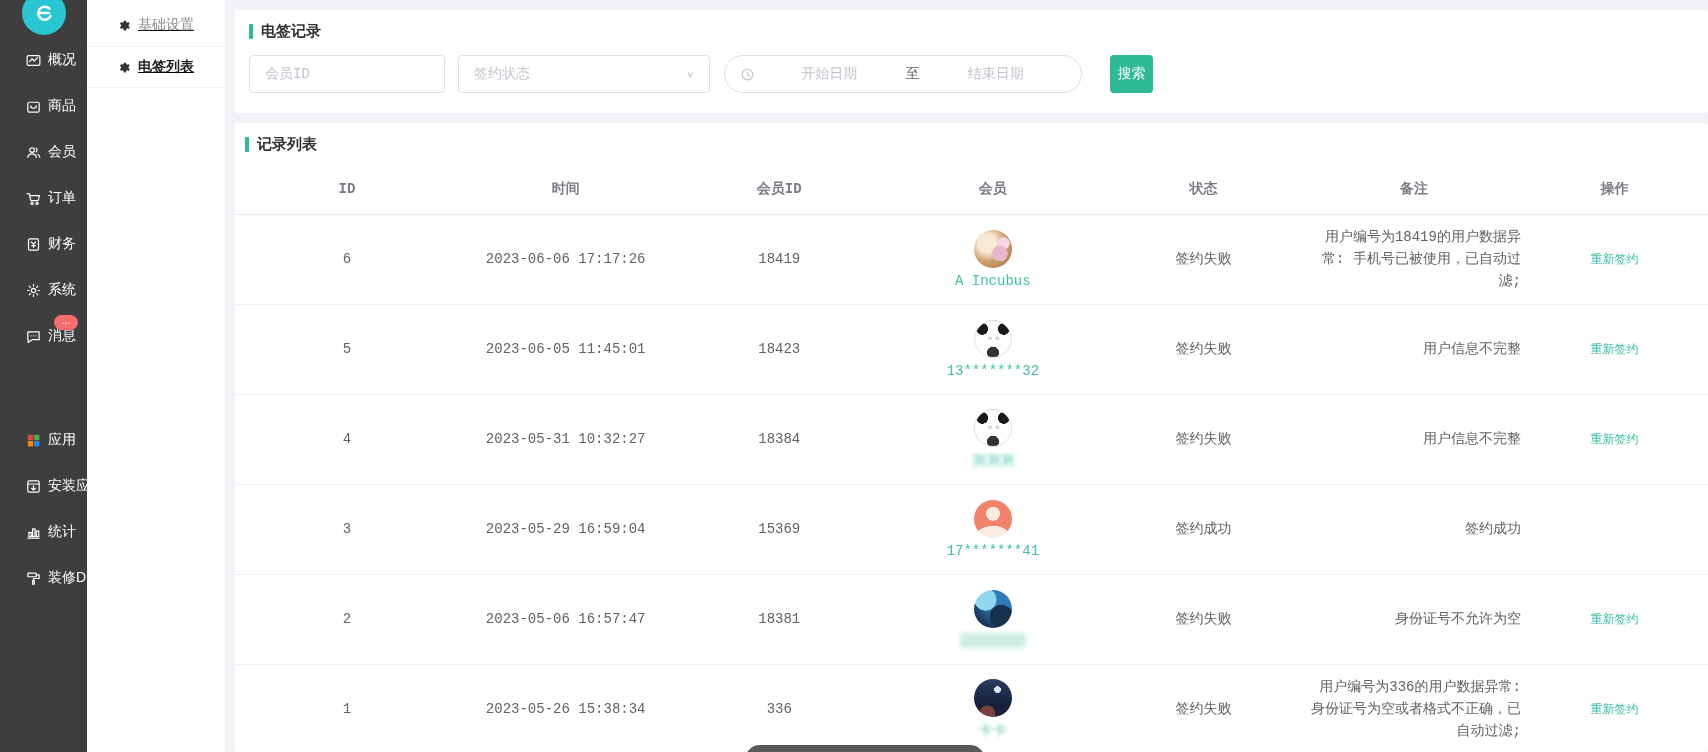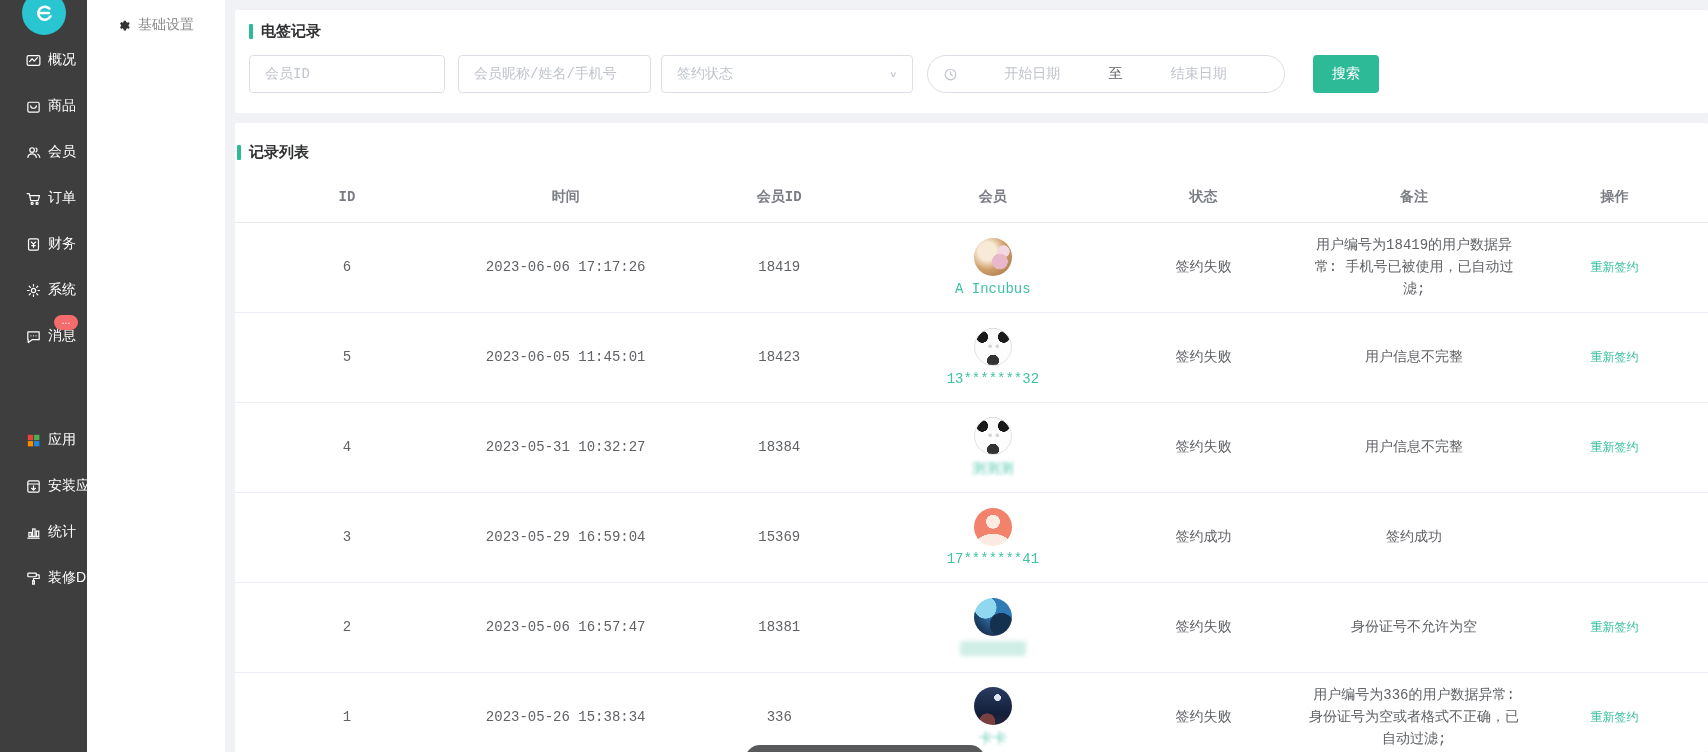--- a/index.html
+++ b/index.html
@@ -12,21 +12,21 @@
   .logo { width:44px; height:44px; border-radius:50%; background:#29c5d1; margin:-9px auto 2px;
     flex:none; display:flex; align-items:center; justify-content:center; }
   .rail-item { height:46px; display:flex; align-items:center; padding-left:25px;
     color:#fff; font-size:14px; cursor:pointer; position:relative; white-space:nowrap; }
   .rail-item svg { width:17px; height:17px; margin-right:6px; flex:none; }
   .rail-gap { height:58px; flex:none; }
   .badge { position:absolute; left:54px; top:2px; min-width:24px; height:15px; border-radius:8px;
     background:#f56c6c; color:#fff; font-size:10px; line-height:11px; text-align:center; padding:0 5px; }
 
   
-  .submenu { width:138px; background:#fff; flex:none; padding-top:4px; }
+  .submenu { width:138px; background:#fff; flex:none; padding-top:4px;text-decoration:underline; }
   .sub-item { height:42px; display:flex; align-items:center; padding-left:30px;
     font-size:14px; color:#8c8c8c; cursor:pointer; }
   .sub-item svg { width:13px; height:13px; margin-right:8px; fill:#333; flex:none; }
   .sub-item.active { color:#1f1f1f; font-weight:700;
     border-top:1px solid #f2f2f2; border-bottom:1px solid #f2f2f2; }
 
   
   .main { flex:1; padding:10px 0 0 10px; display:flex; flex-direction:column; overflow:hidden;font-family:Liberation Mono, monospace; }
   .card { background:#fff; border-radius:2px; }
   .section-title { display:flex; align-items:center; font-size:15px; font-weight:700; color:#303133; }
@@ -40,31 +40,31 @@
     font-family:inherit; }
   .inp input::placeholder { color:#c0c4cc; }
   .w1 { width:196px; margin-right:13px; }
   .w2 { width:193px; margin-right:10px; }
   .sel { width:252px; margin-right:14px; justify-content:space-between; cursor:pointer; }
   .chev { color:#c0c4cc; font-size:12px; transform:scaleY(.7); }
   .daterange { width:358px; margin-right:28px; cursor:pointer;border-radius:19px; }
   .daterange .clock { color:#c0c4cc; margin-right:4px; flex:none; display:flex; }
   .daterange .ph { flex:1; text-align:center; }
   .daterange .to { color:#606266; flex:none; padding:0 6px; }
-  .btn-search { width:66px; height:38px; border:none; border-radius:4px; background:#2cba97;
+  .btn-search { width:43px; height:38px; border:none; border-radius:4px; background:#2cba97;
     color:#fff; font-size:14px; cursor:pointer; font-family:inherit; }
 
   .table-card { margin-top:10px; flex:1; padding-top:12px; overflow:hidden; }
-  .table-card .section-title { padding:0 2px; margin-bottom:10px;margin-top:8px; }
+  .table-card .section-title { padding:0 10px; margin-bottom:10px; }
   table { width:100%; border-collapse:collapse; table-layout:fixed; }
   th { height:50px; font-size:14px; font-weight:700; color:#7a7d84; text-align:center;
     border-bottom:1px solid #e8eaee; }
   td { height:90px; font-size:14px; color:#606266; text-align:center;
     border-bottom:1px solid #ebeef5; vertical-align:middle; }
-  .remark { max-width:230px; margin:0 auto; line-height:22px; }
+  .remark { max-width:230px; margin:0 auto; line-height:22px;text-align:right; }
   .member-cell { display:flex; flex-direction:column; align-items:center; }
   .avatar { width:38px; height:38px; border-radius:50%; flex:none; }
   .member-name { margin-top:5px; color:#3fc2a4; font-size:14px; cursor:pointer; text-decoration:none; }
   .member-name.blurred { filter:blur(1.4px); opacity:.75; }
   .member-name.redacted { width:66px; height:15px; background:#cfeee6; border-radius:2px;
     filter:blur(2px); display:inline-block; }
   .op-link { color:#35bf9e; font-size:12px; cursor:pointer; text-decoration:none; }
 
   
   .av-dog-flowers { background:
@@ -197,35 +197,38 @@
     </div>
   </div>
 
   <div class="submenu">
     <div class="sub-item">
       <svg viewBox="0 0 24 24">
           <path d="M12 8a4 4 0 1 0 0 8 4 4 0 0 0 0-8zm9.4 5.2c.1-.8.1-1.6 0-2.4l2.1-1.6-2-3.5-2.5 1a8 8 0 0 0-2.1-1.2L16.5 3h-4l-.4 2.5a8 8 0 0 0-2.1 1.2l-2.5-1-2 3.5 2.1 1.6a8 8 0 0 0 0 2.4L5.5 14.8l2 3.5 2.5-1c.6.5 1.3.9 2.1 1.2l.4 2.5h4l.4-2.5a8 8 0 0 0 2.1-1.2l2.5 1 2-3.5z"></path>
         </svg>
       <span>基础设置</span>
     </div>
+    <div class="sub-item active">
+      <svg viewBox="0 0 24 24">
+          <path d="M12 8a4 4 0 1 0 0 8 4 4 0 0 0 0-8zm9.4 5.2c.1-.8.1-1.6 0-2.4l2.1-1.6-2-3.5-2.5 1a8 8 0 0 0-2.1-1.2L16.5 3h-4l-.4 2.5a8 8 0 0 0-2.1 1.2l-2.5-1-2 3.5 2.1 1.6a8 8 0 0 0 0 2.4L5.5 14.8l2 3.5 2.5-1c.6.5 1.3.9 2.1 1.2l.4 2.5h4l.4-2.5a8 8 0 0 0 2.1-1.2l2.5 1 2-3.5z"></path>
+        </svg>
+      <span>电签列表</span>
+    </div>
   </div>
 
   <div class="main">
 
     <div class="card filter-card">
       <div class="section-title">
         <span class="bar"></span>
         <span>电签记录</span>
       </div>
       <div class="controls">
         <div class="inp w1">
           <input placeholder="会员ID" style="">
-        </div>
-        <div class="inp w2">
-          <input placeholder="会员昵称/姓名/手机号" style="">
         </div>
         <div class="inp sel">
           <span>签约状态</span>
           <span class="chev">∨</span>
         </div>
         <div class="inp daterange">
           <span class="clock">
             <svg width="15" height="15" viewBox="0 0 24 24" fill="none" stroke="#c0c4cc" stroke-width="1.8" stroke-linecap="round">
                 <circle cx="12" cy="12" r="8.5"></circle>
                 <path d="M12 7.5V12l3 2"></path>

